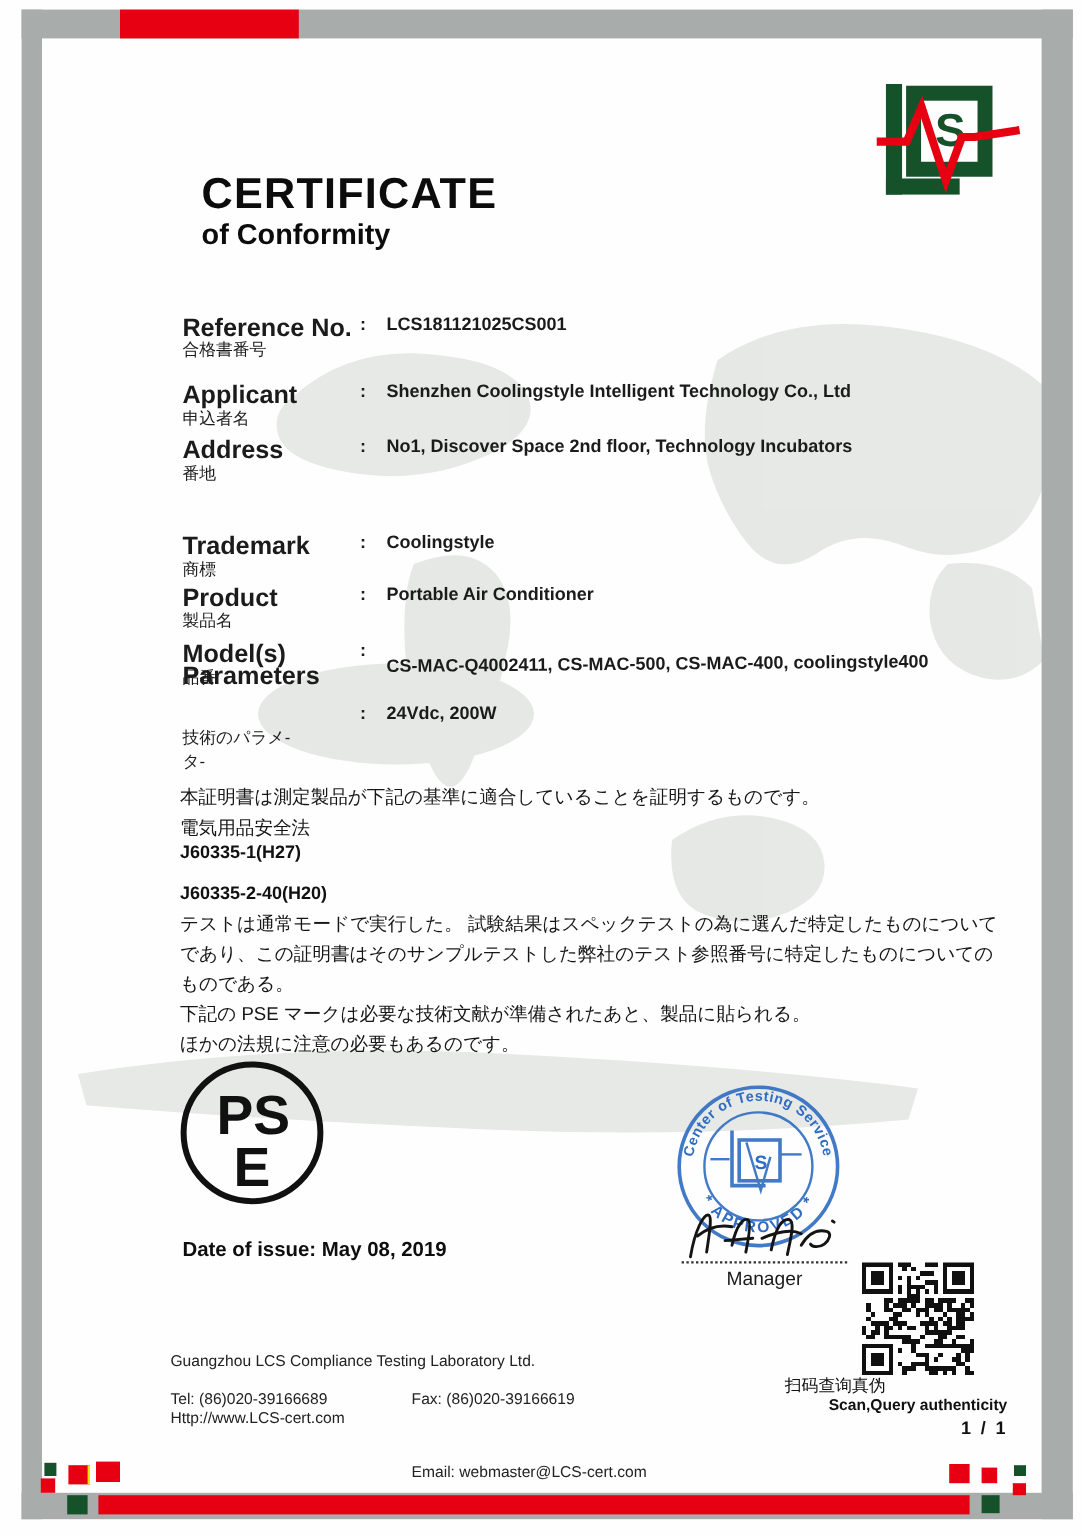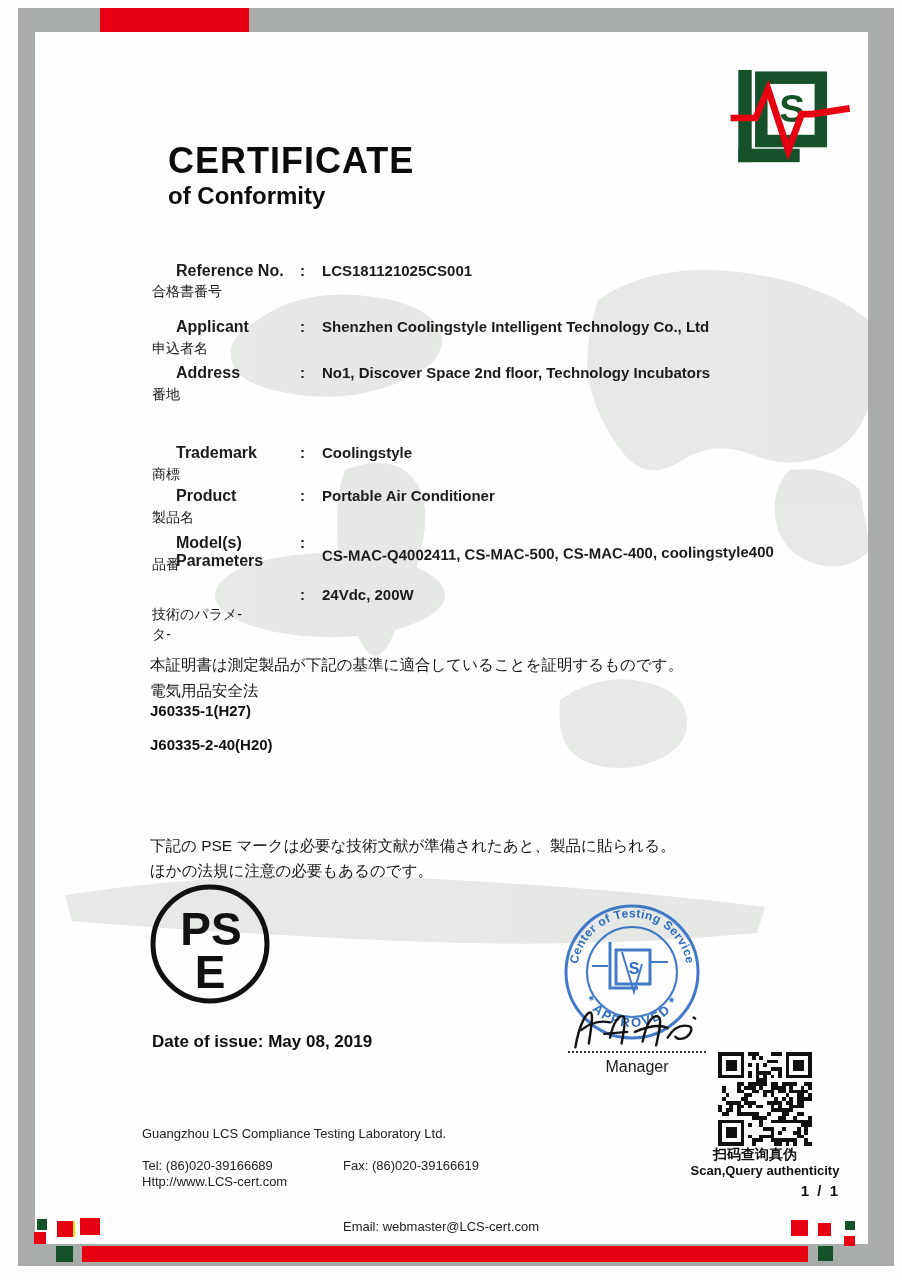--- a/index.html
+++ b/index.html
@@ -9,36 +9,36 @@
     font-family:"Liberation Sans", sans-serif;
   }
   .abs{position:absolute;}
   
   .bar{position:absolute;background:#a8adab;}
   .red-seg{position:absolute;background:#e60012;}
   
   .title{position:absolute;left:168px;top:140px;font-size:36px;font-weight:bold;color:#0c0c0c;letter-spacing:1px;}
   .subtitle{position:absolute;left:168px;top:182px;font-size:24px;font-weight:bold;color:#0c0c0c;}
   
-  .lbl{position:absolute;left:152px;font-size:16px;font-weight:bold;white-space:nowrap;margin-left:24px;}
+  .lbl{position:absolute;left:152px;font-size:21px;font-weight:bold;white-space:nowrap;}
   .lblja{position:absolute;left:152px;font-size:14px;font-weight:normal;white-space:nowrap;}
   .colon{position:absolute;left:300px;font-size:15px;font-weight:bold;}
   .val{position:absolute;left:322px;font-size:15px;font-weight:bold;white-space:nowrap;}
   
   .jp{position:absolute;left:150px;font-size:15.5px;line-height:25px;color:#161616;}
   .std{position:absolute;left:150px;font-size:15px;font-weight:bold;color:#111;}
   .para{width:692px;}
   
   .foot{position:absolute;font-size:13px;color:#222;white-space:nowrap;}
   .date-line{position:absolute;left:152px;top:1032px;font-size:17px;font-weight:bold;color:#0e0e0e;}
   
   .dotline{position:absolute;left:568px;top:1051px;width:138px;border-bottom:2px dotted #333;}
   .manager{position:absolute;left:572px;top:1058px;width:130px;text-align:center;font-size:16px;color:#1a1a1a;}
   
-  .qr-zh{position:absolute;left:680px;top:1146px;width:150px;text-align:center;font-size:14px;font-weight:bold;color:#101010;}
+  .qr-zh{position:absolute;left:654px;top:1146px;width:150px;font-size:14px;font-weight:normal;color:#101010;}
   .qr-en{position:absolute;left:672px;top:1163px;width:186px;text-align:center;font-size:13px;font-weight:bold;color:#101010;}
   .qr-pg{position:absolute;left:690px;top:1182px;width:150px;text-align:right;font-size:15px;font-weight:bold;letter-spacing:2px;color:#101010;}
   .deco{position:absolute;}
   .g{background:#15522a;}
   .r{background:#e60012;}
   svg text{font-family:"Liberation Sans", sans-serif;}
 </style>
 </head>
 <body>
 
@@ -106,20 +106,21 @@
   <span class="lbl" style="top:552px">Parameters</span>
   <span class="colon" style="top:586px">:</span>
   <span class="val" style="top:586px">24Vdc, 200W</span>
   <span class="lblja" style="top:606px">技術のパラメ-</span>
   <span class="lblja" style="top:626px">タ-</span>
 
   <div class="jp" style="top:652px">本証明書は測定製品が下記の基準に適合していることを証明するものです。</div>
   <div class="jp" style="top:678px">電気用品安全法</div>
   <div class="std" style="top:702px">J60335-1(H27)</div>
   <div class="std" style="top:736px">J60335-2-40(H20)</div>
+  <div class="jp para" style="top:758px">テストは通常モードで実行した。 試験結果はスペックテストの為に選んだ特定したものについてであり、この証明書はそのサンプルテストした弊社のテスト参照番号に特定したものについてのものである。</div>
   <div class="jp" style="top:833px">下記の PSE マークは必要な技術文献が準備されたあと、製品に貼られる。</div>
   <div class="jp" style="top:858px">ほかの法規に注意の必要もあるのです。</div>
 
   <svg class="abs" style="left:148px;top:882px;" width="124" height="124" viewBox="0 0 124 124">
     <circle cx="62" cy="62" r="57" fill="none" stroke="#111" stroke-width="5"></circle>
     <text x="63" y="63" text-anchor="middle" font-size="46" font-weight="bold" fill="#111">PS</text>
     <text x="62" y="106" text-anchor="middle" font-size="46" font-weight="bold" fill="#111">E</text>
   </svg>
 
   <svg class="abs" style="left:562px;top:902px;" width="140" height="140" viewBox="0 0 140 140">

